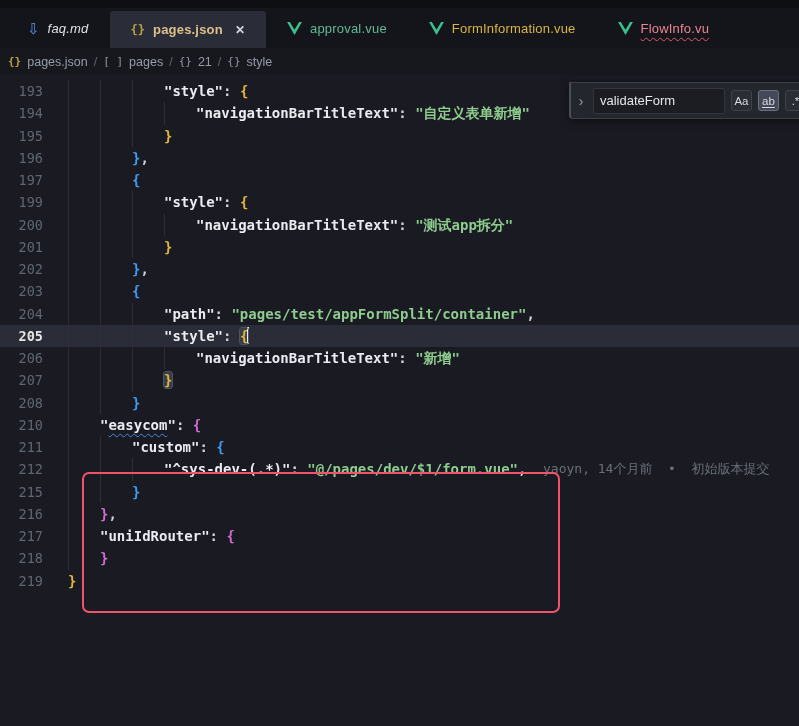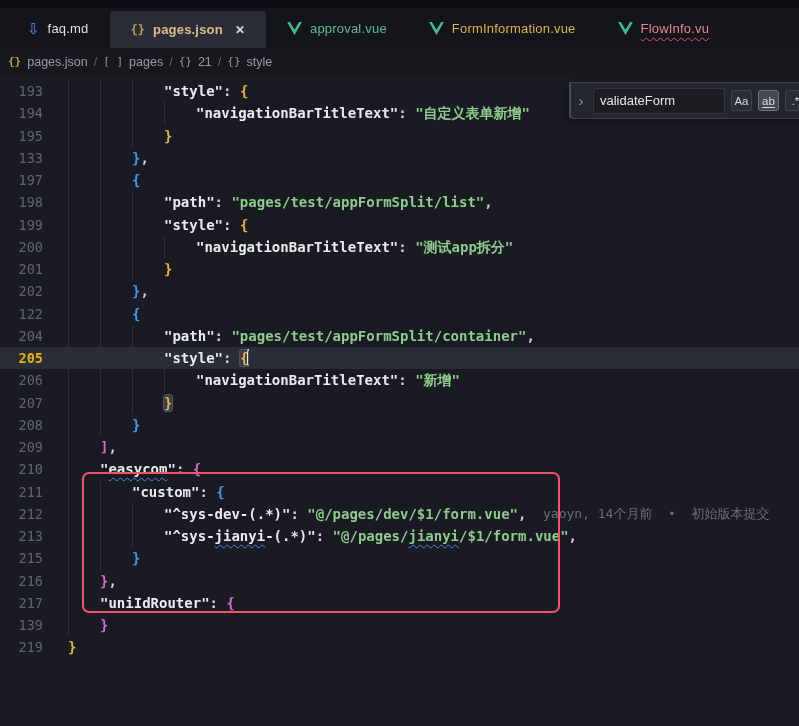--- a/index.html
+++ b/index.html
@@ -14,21 +14,21 @@
   #tab-bar {
     height:40px; background:#14151a; display:flex; align-items:stretch;
     padding-left:6px; overflow:hidden; white-space:nowrap;
   }
   .tab {
     display:flex; align-items:center; gap:8px; padding:0 21px;
     font-size:13px; cursor:pointer; position:relative; flex:0 0 auto;
   }
   .tab.active { background:#2a2d37; border-radius:4px 4px 0 0; margin-top:3px; }
   .tab .label { letter-spacing:.2px; }
-  .tab .label.italic { }
+  .tab .label.italic { font-style:italic; }
   .tab .label.err-squiggle {
     text-decoration:underline; text-decoration-style:wavy;
     text-decoration-color:#e0566a; text-decoration-thickness:1px; text-underline-offset:4px;
   }
   .tab .close { color:#d5d8de; font-size:12px; font-weight:bold; margin-left:4px; }
   .icon-vue { width:15px; height:13px; flex:0 0 auto; }
   .icon-md { color:#5590e8; font-size:15px; line-height:1; }
   .icon-json { color:#b9a243; font-family:"DejaVu Sans Mono", monospace; font-weight:bold; font-size:12px; }
   
   #breadcrumb {
@@ -41,21 +41,21 @@
   
   #editor { position:relative; height:651px; background:var(--editor-bg); }
   #lines { position:absolute; left:0; top:5px; width:100%; }
   .line { position:relative; height:22.25px; line-height:22.25px; width:100%;
           font-family:"DejaVu Sans Mono", "DejaVu Sans", monospace; font-size:14px; }
   .line.current { background:#2a2d37; }
   .ln {
     position:absolute; left:0; top:0; width:43px; text-align:right;
     color:#5f6673; font-size:13.5px; font-weight:normal;
   }
-  .line.current .ln { color:#eab308; }
+  .line.current .ln { color:#e5e5e5; }
   .guide { position:absolute; top:0; width:1px; height:100%; background:#2c2f38; }
   .code { position:absolute; top:0; font-weight:bold; white-space:pre; }
   .tk-k { color:#e8ebf0; }
   .tk-p { color:#cfd4dc; }
   .tk-s { color:var(--green); }
   .tk-by { color:var(--brace-y); }
   .tk-bp { color:var(--brace-p); }
   .tk-bb { color:var(--brace-b); }
   .tk-match { background:#3a3e49; outline:1px solid #4d5260; border-radius:2px; }
   .sq-blue {
@@ -172,37 +172,30 @@
           <span class="code" style="left: 196px;"><span class="tk-k">"navigationBarTitleText"</span><span class="tk-p">: </span><span class="tk-s">"自定义表单新增"</span></span>
         </div>
         <div class="line">
           <span class="ln">195</span>
           <span class="guide" style="left: 68px;"></span>
           <span class="guide" style="left: 100px;"></span>
           <span class="guide" style="left: 132px;"></span>
           <span class="code" style="left: 164px;"><span class="tk-by">}</span></span>
         </div>
         <div class="line">
-          <span class="ln">133</span>
+          <span class="ln">196</span>
           <span class="guide" style="left: 68px;"></span>
           <span class="guide" style="left: 100px;"></span>
           <span class="code" style="left: 132px;"><span class="tk-bb">}</span><span class="tk-p">,</span></span>
         </div>
         <div class="line">
           <span class="ln">197</span>
           <span class="guide" style="left: 68px;"></span>
           <span class="guide" style="left: 100px;"></span>
           <span class="code" style="left: 132px;"><span class="tk-bb">{</span></span>
-        </div>
-        <div class="line">
-          <span class="ln">198</span>
-          <span class="guide" style="left: 68px;"></span>
-          <span class="guide" style="left: 100px;"></span>
-          <span class="guide" style="left: 132px;"></span>
-          <span class="code" style="left: 164px;"><span class="tk-k">"path"</span><span class="tk-p">: </span><span class="tk-s">"pages/test/appFormSplit/list"</span><span class="tk-p">,</span></span>
         </div>
         <div class="line">
           <span class="ln">199</span>
           <span class="guide" style="left: 68px;"></span>
           <span class="guide" style="left: 100px;"></span>
           <span class="guide" style="left: 132px;"></span>
           <span class="code" style="left: 164px;"><span class="tk-k">"style"</span><span class="tk-p">: </span><span class="tk-by">{</span></span>
         </div>
         <div class="line">
           <span class="ln">200</span>
@@ -219,21 +212,21 @@
           <span class="guide" style="left: 132px;"></span>
           <span class="code" style="left: 164px;"><span class="tk-by">}</span></span>
         </div>
         <div class="line">
           <span class="ln">202</span>
           <span class="guide" style="left: 68px;"></span>
           <span class="guide" style="left: 100px;"></span>
           <span class="code" style="left: 132px;"><span class="tk-bb">}</span><span class="tk-p">,</span></span>
         </div>
         <div class="line">
-          <span class="ln">122</span>
+          <span class="ln">203</span>
           <span class="guide" style="left: 68px;"></span>
           <span class="guide" style="left: 100px;"></span>
           <span class="code" style="left: 132px;"><span class="tk-bb">{</span></span>
         </div>
         <div class="line">
           <span class="ln">204</span>
           <span class="guide" style="left: 68px;"></span>
           <span class="guide" style="left: 100px;"></span>
           <span class="guide" style="left: 132px;"></span>
           <span class="code" style="left: 164px;"><span class="tk-k">"path"</span><span class="tk-p">: </span><span class="tk-s">"pages/test/appFormSplit/container"</span><span class="tk-p">,</span></span>
@@ -260,68 +253,56 @@
           <span class="guide" style="left: 132px;"></span>
           <span class="code" style="left: 164px;"><span class="tk-by tk-match">}</span></span>
         </div>
         <div class="line">
           <span class="ln">208</span>
           <span class="guide" style="left: 68px;"></span>
           <span class="guide" style="left: 100px;"></span>
           <span class="code" style="left: 132px;"><span class="tk-bb">}</span></span>
         </div>
         <div class="line">
-          <span class="ln">209</span>
-          <span class="guide" style="left: 68px;"></span>
-          <span class="code" style="left: 100px;"><span class="tk-bp">]</span><span class="tk-p">,</span></span>
-        </div>
-        <div class="line">
           <span class="ln">210</span>
           <span class="guide" style="left: 68px;"></span>
           <span class="code" style="left: 100px;"><span class="tk-k">"</span><span class="tk-k sq-blue">easycom</span><span class="tk-k">"</span><span class="tk-p">: </span><span class="tk-bp">{</span></span>
         </div>
         <div class="line">
           <span class="ln">211</span>
           <span class="guide" style="left: 68px;"></span>
           <span class="guide" style="left: 100px;"></span>
           <span class="code" style="left: 132px;"><span class="tk-k">"custom"</span><span class="tk-p">: </span><span class="tk-bb">{</span></span>
         </div>
         <div class="line">
           <span class="ln">212</span>
           <span class="guide" style="left: 68px;"></span>
           <span class="guide" style="left: 100px;"></span>
           <span class="guide" style="left: 132px;"></span>
           <span class="code" style="left: 164px;"><span class="tk-k">"^sys-dev-(.*)"</span><span class="tk-p">: </span><span class="tk-s">"@/pages/dev/$1/form.vue"</span><span class="tk-p">,</span></span>
           <span class="blame">yaoyn, 14个月前  •  初始版本提交</span>
         </div>
         <div class="line">
-          <span class="ln">213</span>
-          <span class="guide" style="left: 68px;"></span>
-          <span class="guide" style="left: 100px;"></span>
-          <span class="guide" style="left: 132px;"></span>
-          <span class="code" style="left: 164px;"><span class="tk-k">"^sys-</span><span class="tk-k sq-blue">jianyi</span><span class="tk-k">-(.*)"</span><span class="tk-p">: </span><span class="tk-s">"@/pages/</span><span class="tk-s sq-blue">jianyi</span><span class="tk-s">/$1/form.vue"</span><span class="tk-p">,</span></span>
-        </div>
-        <div class="line">
           <span class="ln">215</span>
           <span class="guide" style="left: 68px;"></span>
           <span class="guide" style="left: 100px;"></span>
           <span class="code" style="left: 132px;"><span class="tk-bb">}</span></span>
         </div>
         <div class="line">
           <span class="ln">216</span>
           <span class="guide" style="left: 68px;"></span>
           <span class="code" style="left: 100px;"><span class="tk-bp">}</span><span class="tk-p">,</span></span>
         </div>
         <div class="line">
           <span class="ln">217</span>
           <span class="guide" style="left: 68px;"></span>
           <span class="code" style="left: 100px;"><span class="tk-k">"uniIdRouter"</span><span class="tk-p">: </span><span class="tk-bp">{</span></span>
         </div>
         <div class="line">
-          <span class="ln">139</span>
+          <span class="ln">218</span>
           <span class="guide" style="left: 68px;"></span>
           <span class="code" style="left: 100px;"><span class="tk-bp">}</span></span>
         </div>
         <div class="line">
           <span class="ln">219</span>
           <span class="code" style="left: 68px;"><span class="tk-by">}</span></span>
         </div>
       </div>
 
     <div id="annotation-box"></div>

